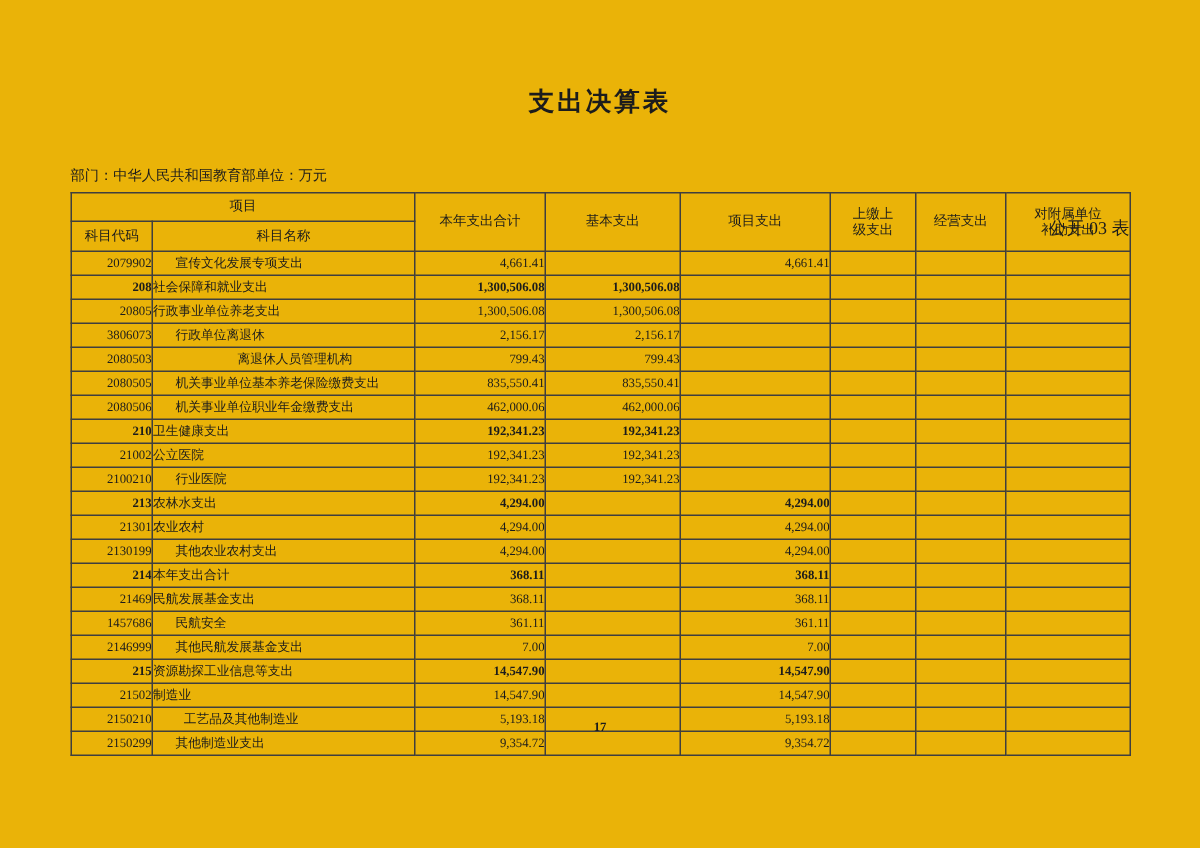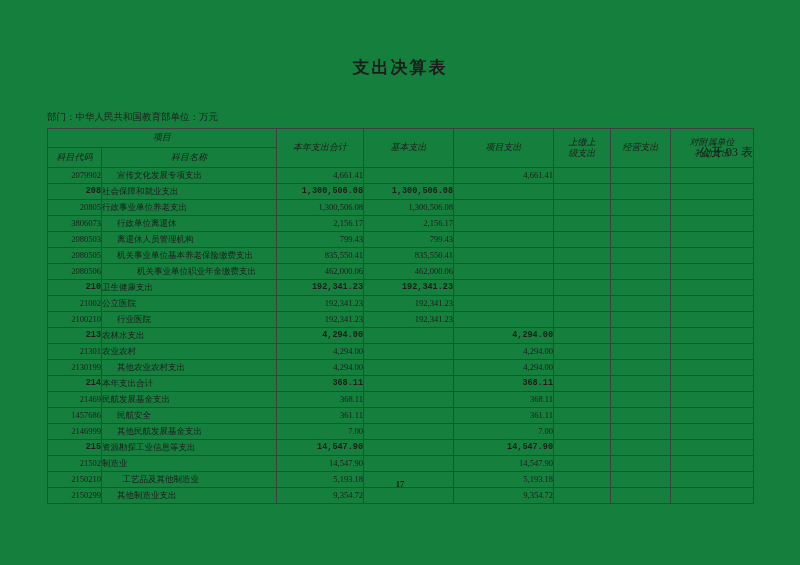--- a/index.html
+++ b/index.html
@@ -6,21 +6,21 @@
     margin: 0;
     padding: 0;
     background: #ffffff;
     font-family: "Liberation Serif", "DejaVu Serif", serif;
     color: #1c1c1c;
   }
   .page {
     position: relative;
     width: 800px;
     height: 565px;
-    background: #15803d;
+    background: #eab308;
     overflow: hidden;
   }
   .doc-title {
     position: absolute;
     top: 56px;
     left: 0;
     width: 100%;
     margin: 0;
     text-align: center;
     font-size: 17px;
@@ -54,34 +54,33 @@
     border: 1px solid #3f3f3f;
     padding: 0;
     font-weight: normal;
     overflow: hidden;
     white-space: nowrap;
   }
   .accounts thead th {
     vertical-align: middle;
     font-size: 9px;
     line-height: 1.25;
-    font-style: italic;
   }
   .accounts thead tr.h1 th { height: 18px; }
   .accounts thead tr.h2 th { height: 19px; }
   .accounts tbody td {
     height: 15px;
     line-height: 15px;
     font-size: 8.5px;
     vertical-align: middle;
   }
   .c-code  { text-align: right;  padding-left: 4px; }
   .c-name  { text-align: left;  padding-left: 4px; }
   .c-num   { text-align: right; padding-right: 10px; }
-  tr.bold-row .c-code, tr.bold-row .c-num { font-weight: bold; font-family: Liberation Mono, monospace; }
+  tr.bold-row .c-code, tr.bold-row .c-num { font-weight: bold; }
   .page-number {
     position: absolute;
     top: 479px;
     left: 47px;
     width: 706px;
     text-align: center;
     font-size: 8.5px;
     font-weight: bold;
   }
 </style>
@@ -167,41 +166,41 @@
           <td class="c-name" style="padding-left: 15px;">行政单位离退休</td>
           <td class="c-num">2,156.17</td>
           <td class="c-num">2,156.17</td>
           <td class="c-num"></td>
           <td class="c-num"></td>
           <td class="c-num"></td>
           <td class="c-num"></td>
         </tr>
         <tr>
           <td class="c-code">2080503</td>
-          <td class="c-name" style="padding-left: 15px;">离退休人员管理机构</td>
+          <td class="c-name" style="padding-left: 15px; text-align: center;">离退休人员管理机构</td>
           <td class="c-num">799.43</td>
           <td class="c-num">799.43</td>
           <td class="c-num"></td>
           <td class="c-num"></td>
           <td class="c-num"></td>
           <td class="c-num"></td>
         </tr>
         <tr>
           <td class="c-code">2080505</td>
           <td class="c-name" style="padding-left: 15px;">机关事业单位基本养老保险缴费支出</td>
           <td class="c-num">835,550.41</td>
           <td class="c-num">835,550.41</td>
           <td class="c-num"></td>
           <td class="c-num"></td>
           <td class="c-num"></td>
           <td class="c-num"></td>
         </tr>
         <tr>
           <td class="c-code">2080506</td>
-          <td class="c-name" style="padding-left: 15px; text-align: center;">机关事业单位职业年金缴费支出</td>
+          <td class="c-name" style="padding-left: 15px;">机关事业单位职业年金缴费支出</td>
           <td class="c-num">462,000.06</td>
           <td class="c-num">462,000.06</td>
           <td class="c-num"></td>
           <td class="c-num"></td>
           <td class="c-num"></td>
           <td class="c-num"></td>
         </tr>
         <tr class="bold-row">
           <td class="c-code">210</td>
           <td class="c-name">卫生健康支出</td>

